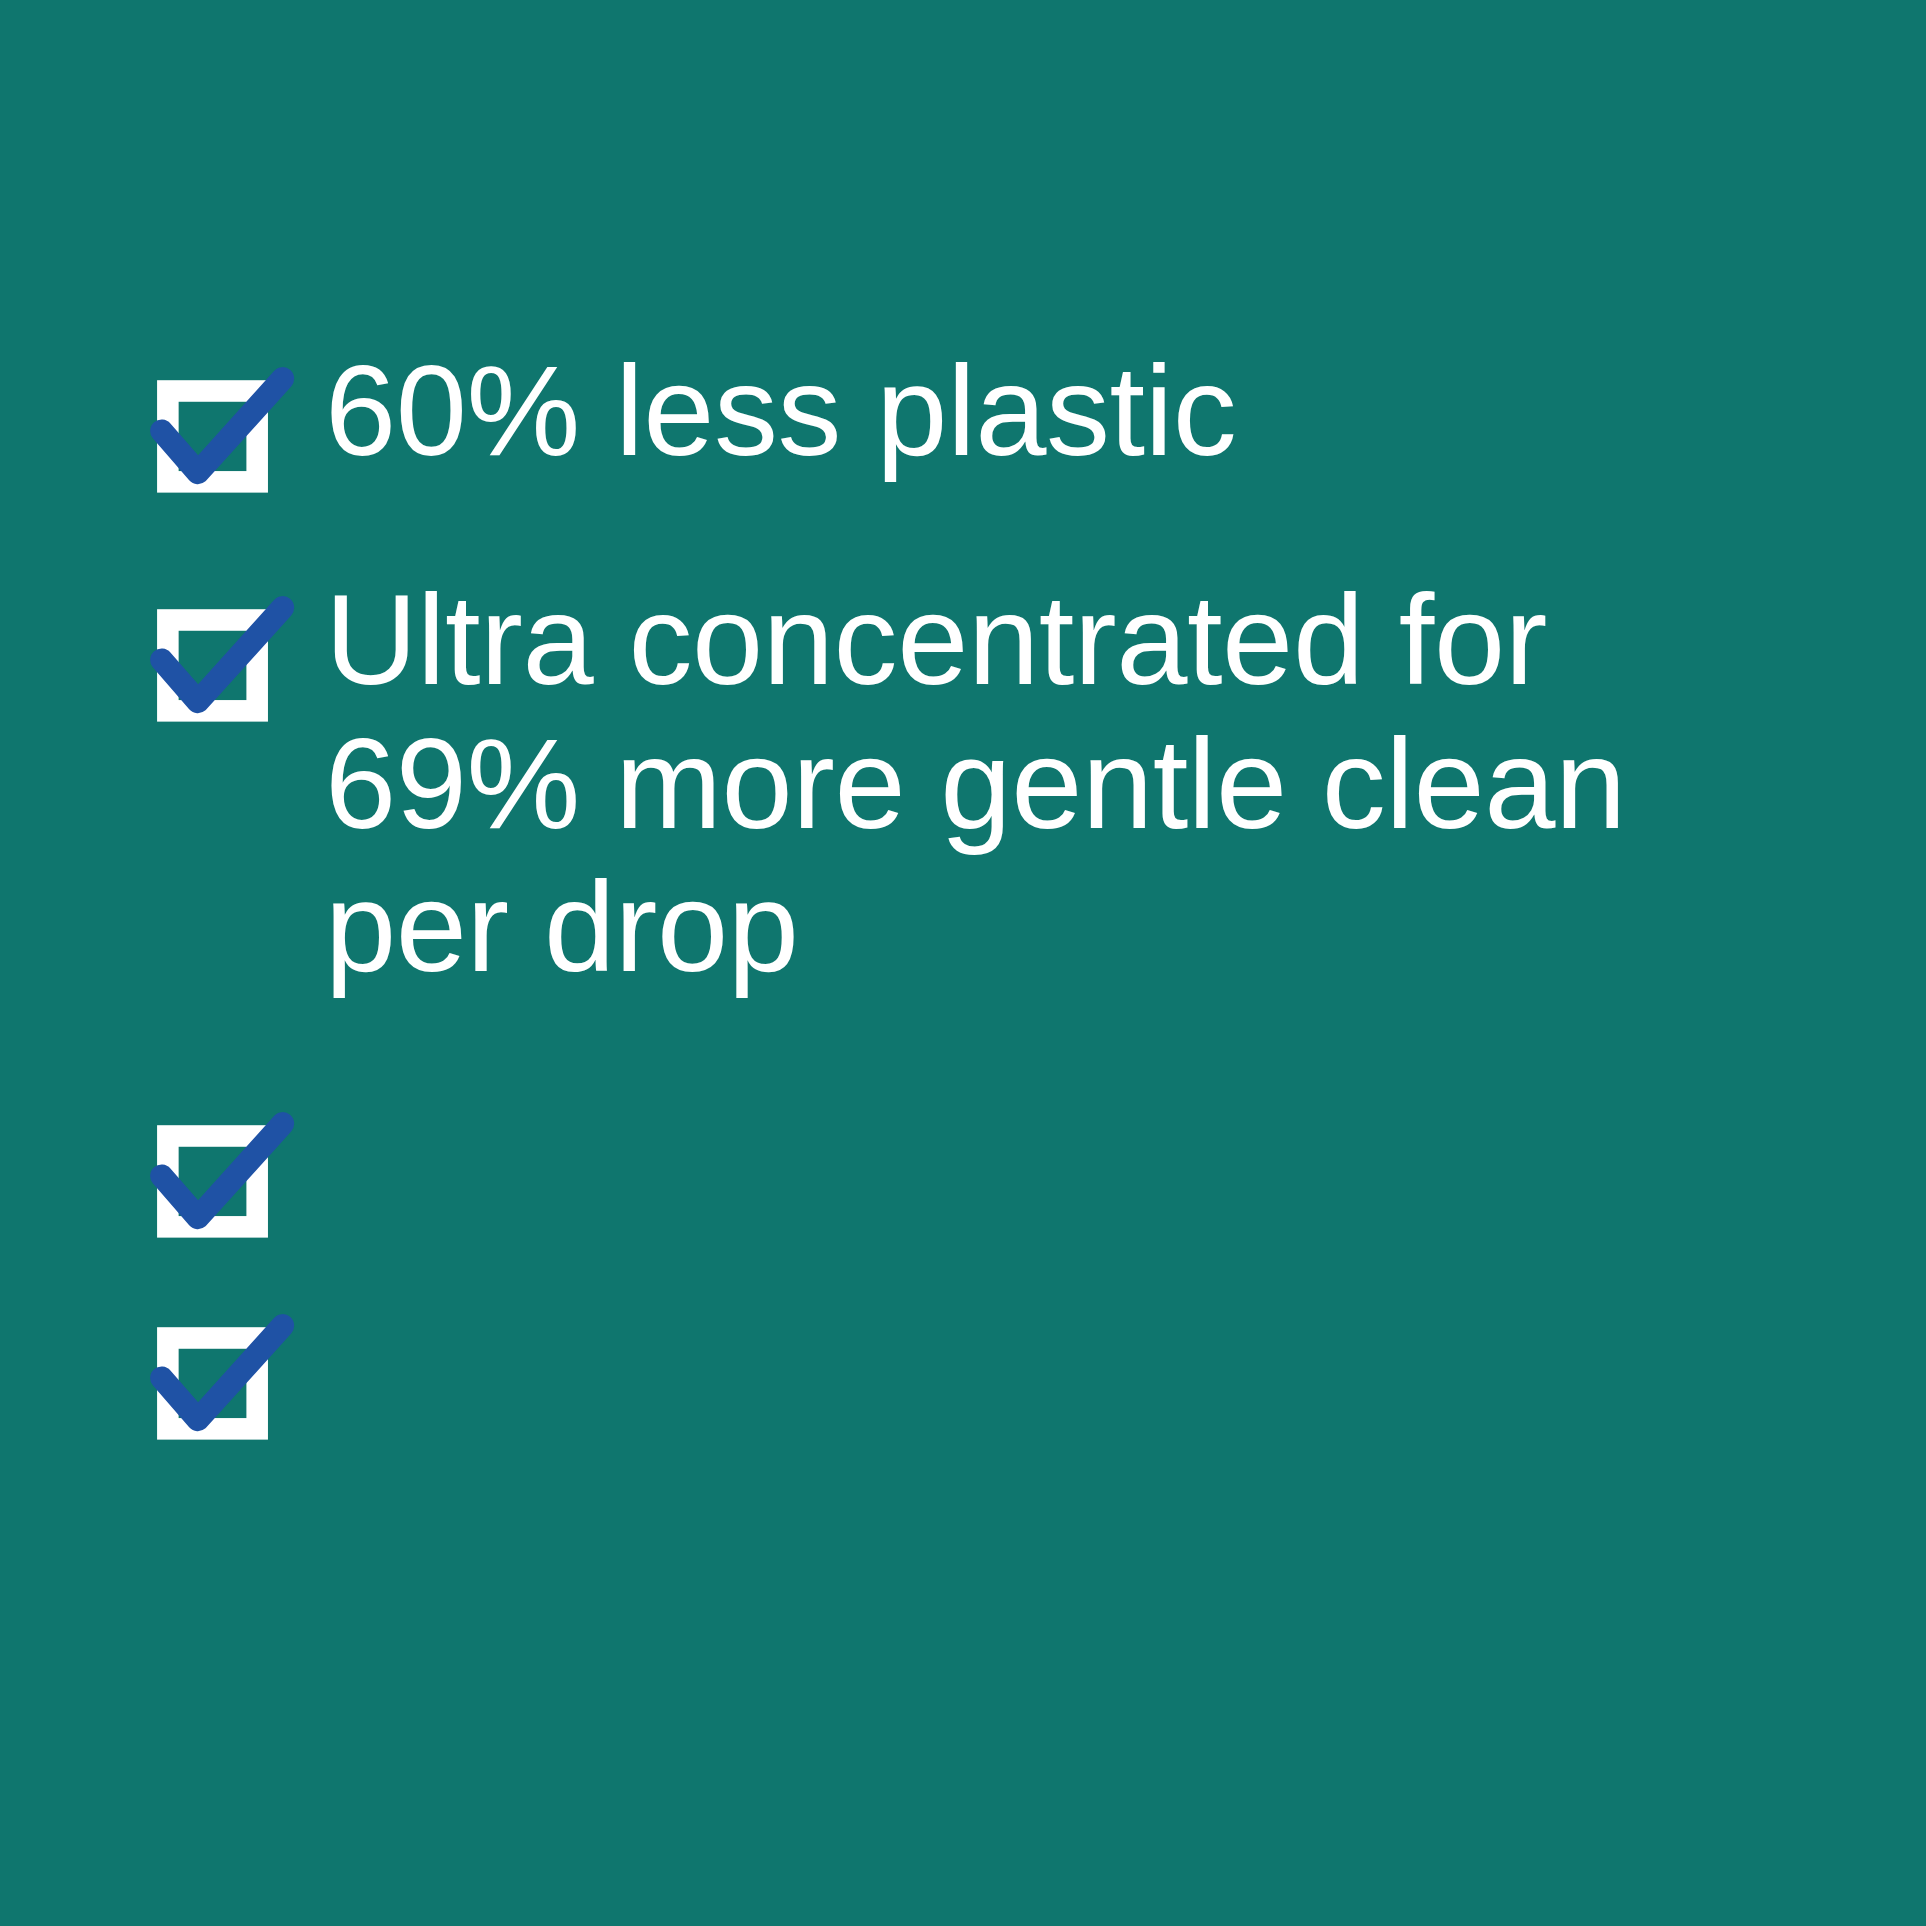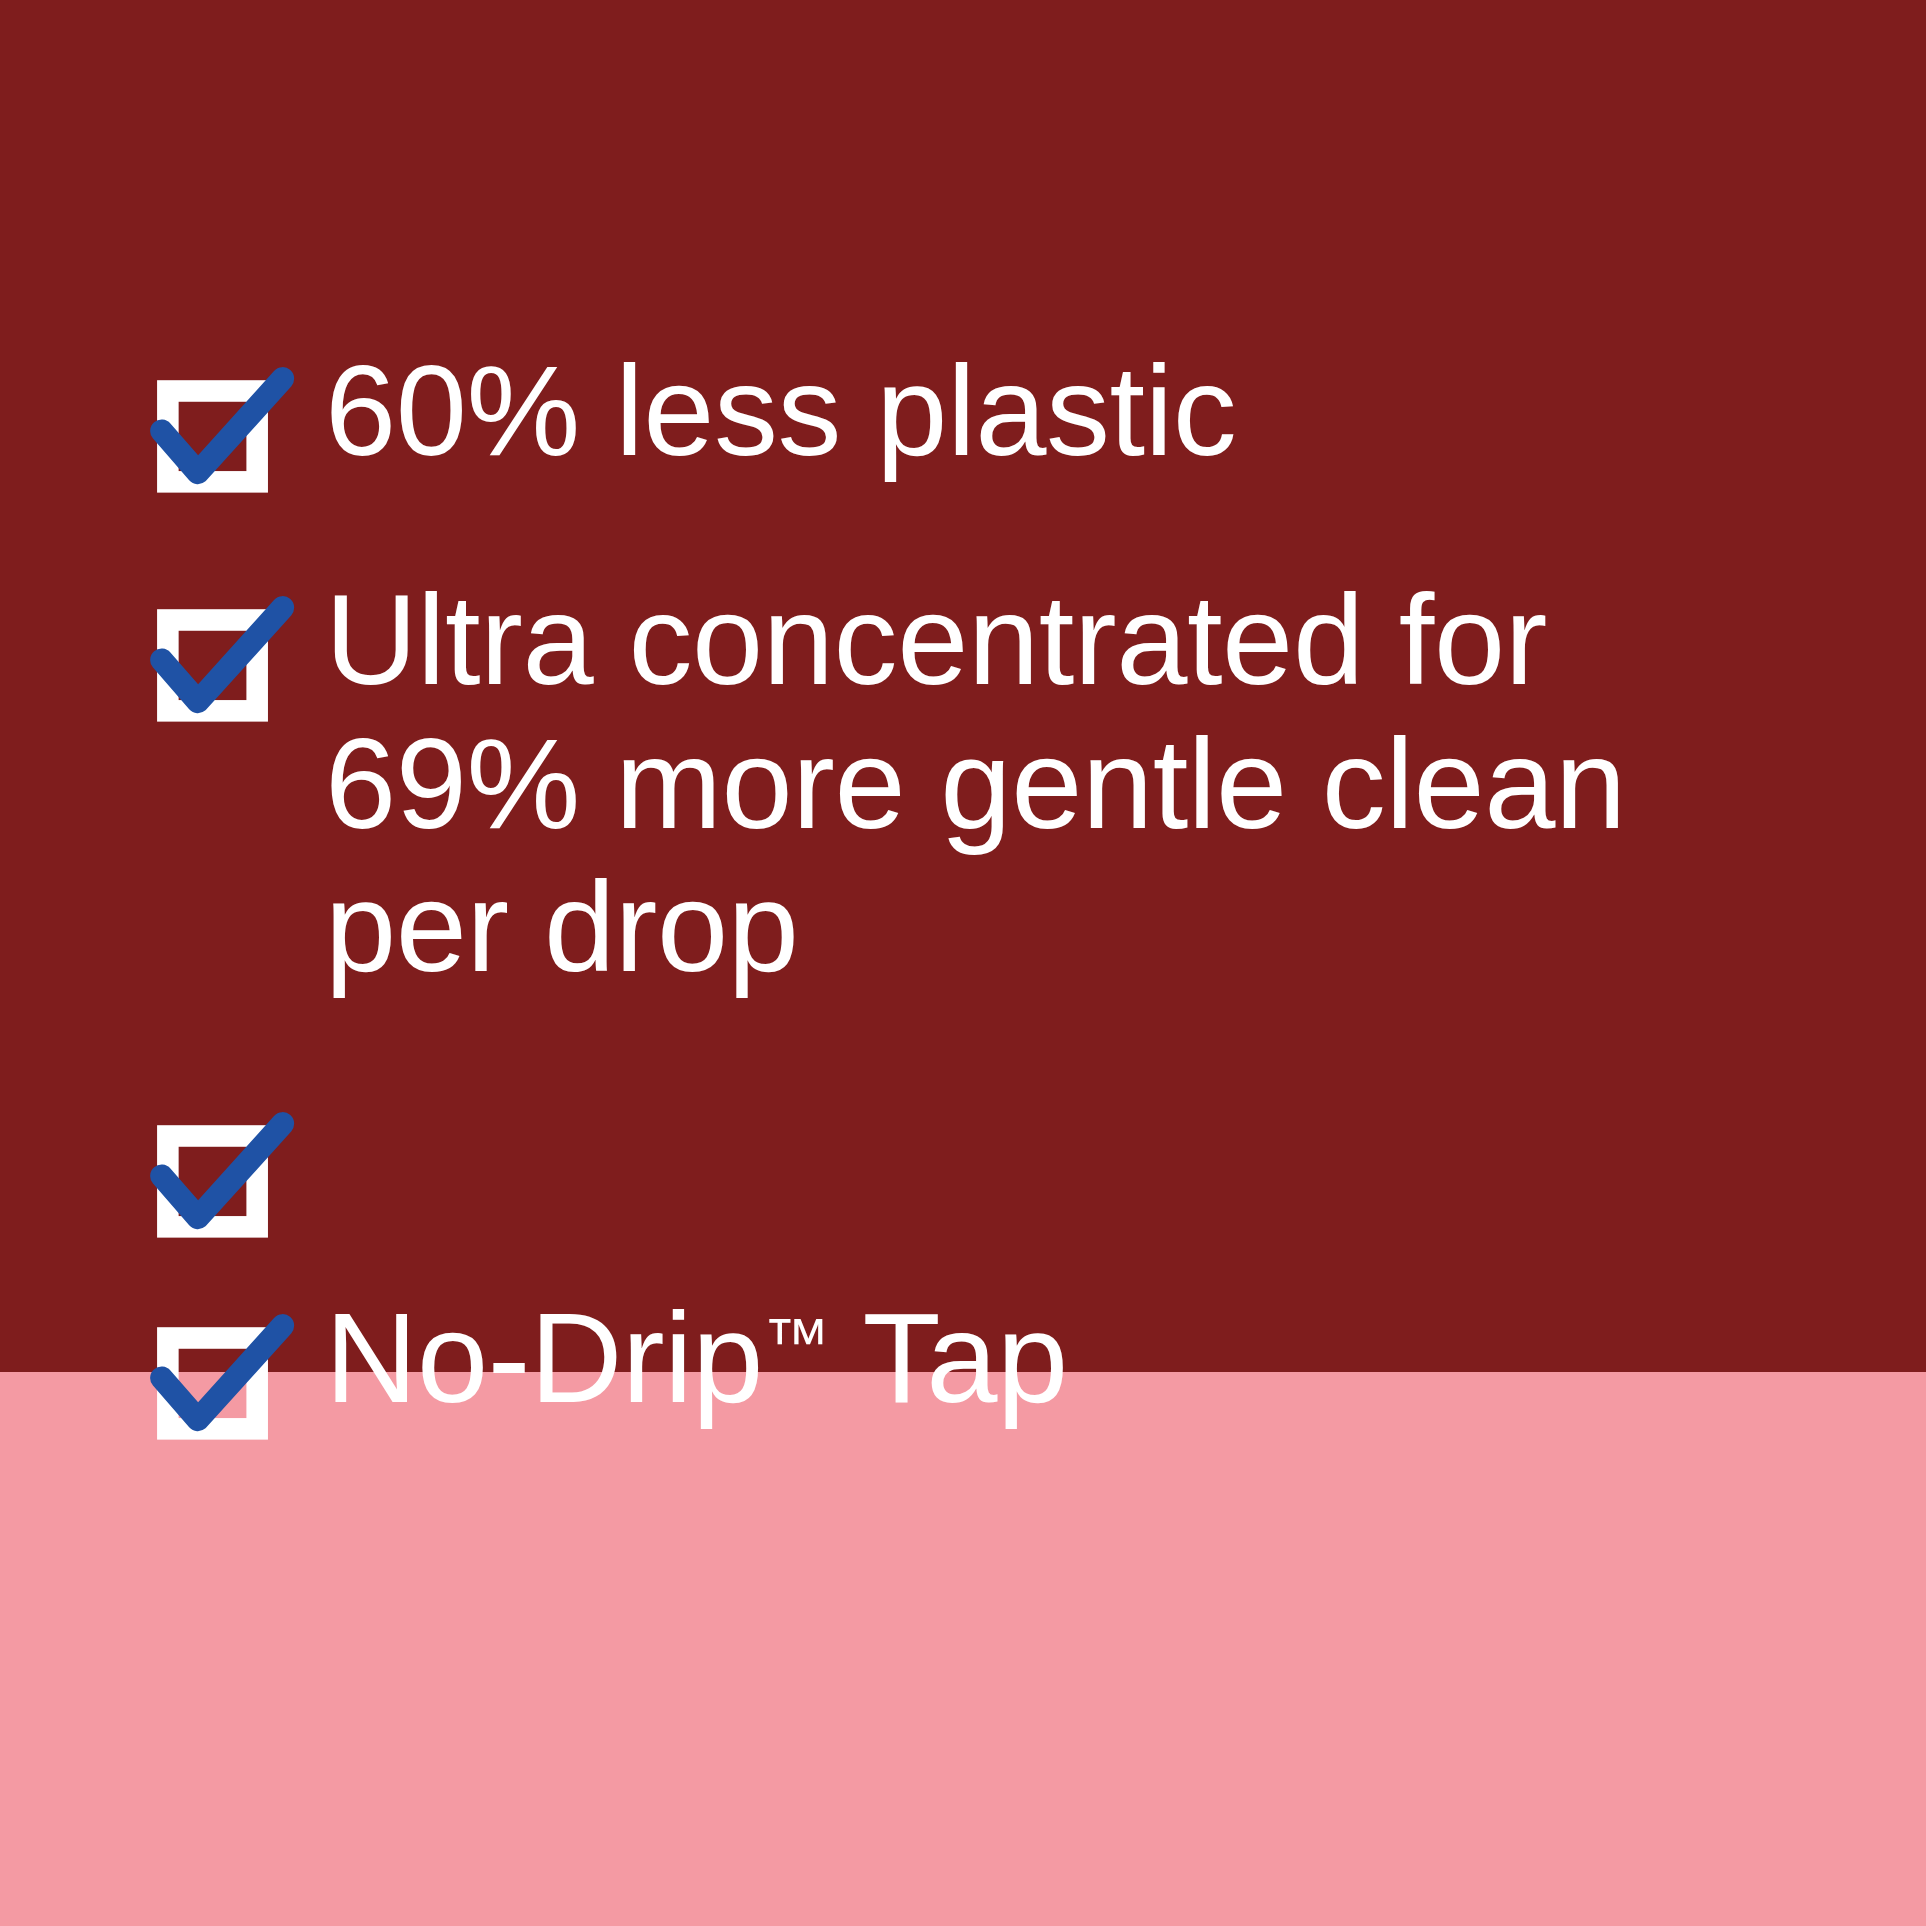--- a/index.html
+++ b/index.html
@@ -10,22 +10,22 @@
     width: 1926px;
     height: 1926px;
     background: #f49aa3;
     font-family: "Liberation Sans", "DejaVu Sans", sans-serif;
     overflow: hidden;
   }
 
   #poster {
     position: relative;
     width: 1926px;
-    height: 1372px;
-    background: #7f1d1d;
+    height: 1926px;
+    background: #0f766e;
     box-sizing: border-box;
   }
 
   .feature-list {
     position: absolute;
     left: 154px;
     top: 339px;
     width: 1657px;
     margin: 0;
     padding: 0;
@@ -116,19 +116,18 @@
       </span>
     </li>
 
     <li class="feature-item">
       <span class="checkbox-mark">
         <svg viewBox="0 0 200 170" xmlns="http://www.w3.org/2000/svg">
           <rect x="18" y="22" width="116" height="118" fill="none" stroke="#ffffff" stroke-width="28"></rect>
           <path d="M 10 74 L 57 128 L 167 6" fill="none" stroke="#1f52a5" stroke-width="30" stroke-linecap="round" stroke-linejoin="round"></path>
         </svg>
       </span>
-      <span class="feature-text"><span>No-Drip</span><span class="tm">™</span><span> Tap</span></span>
     </li>
 
   </ul>
 
 </div>
 
 
 </body></html>

